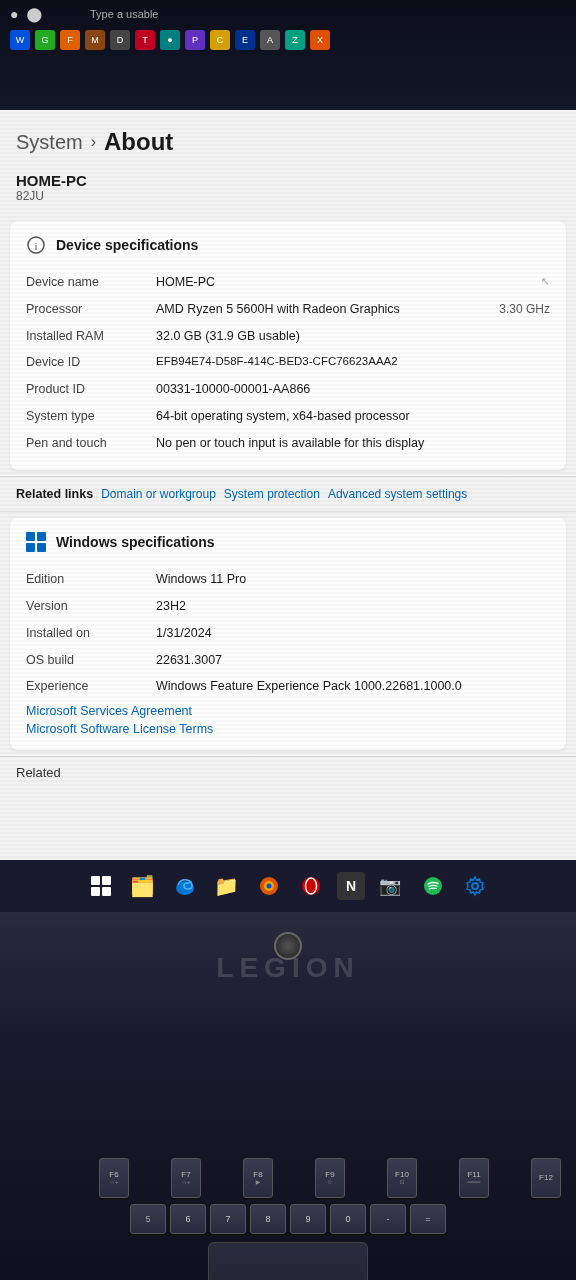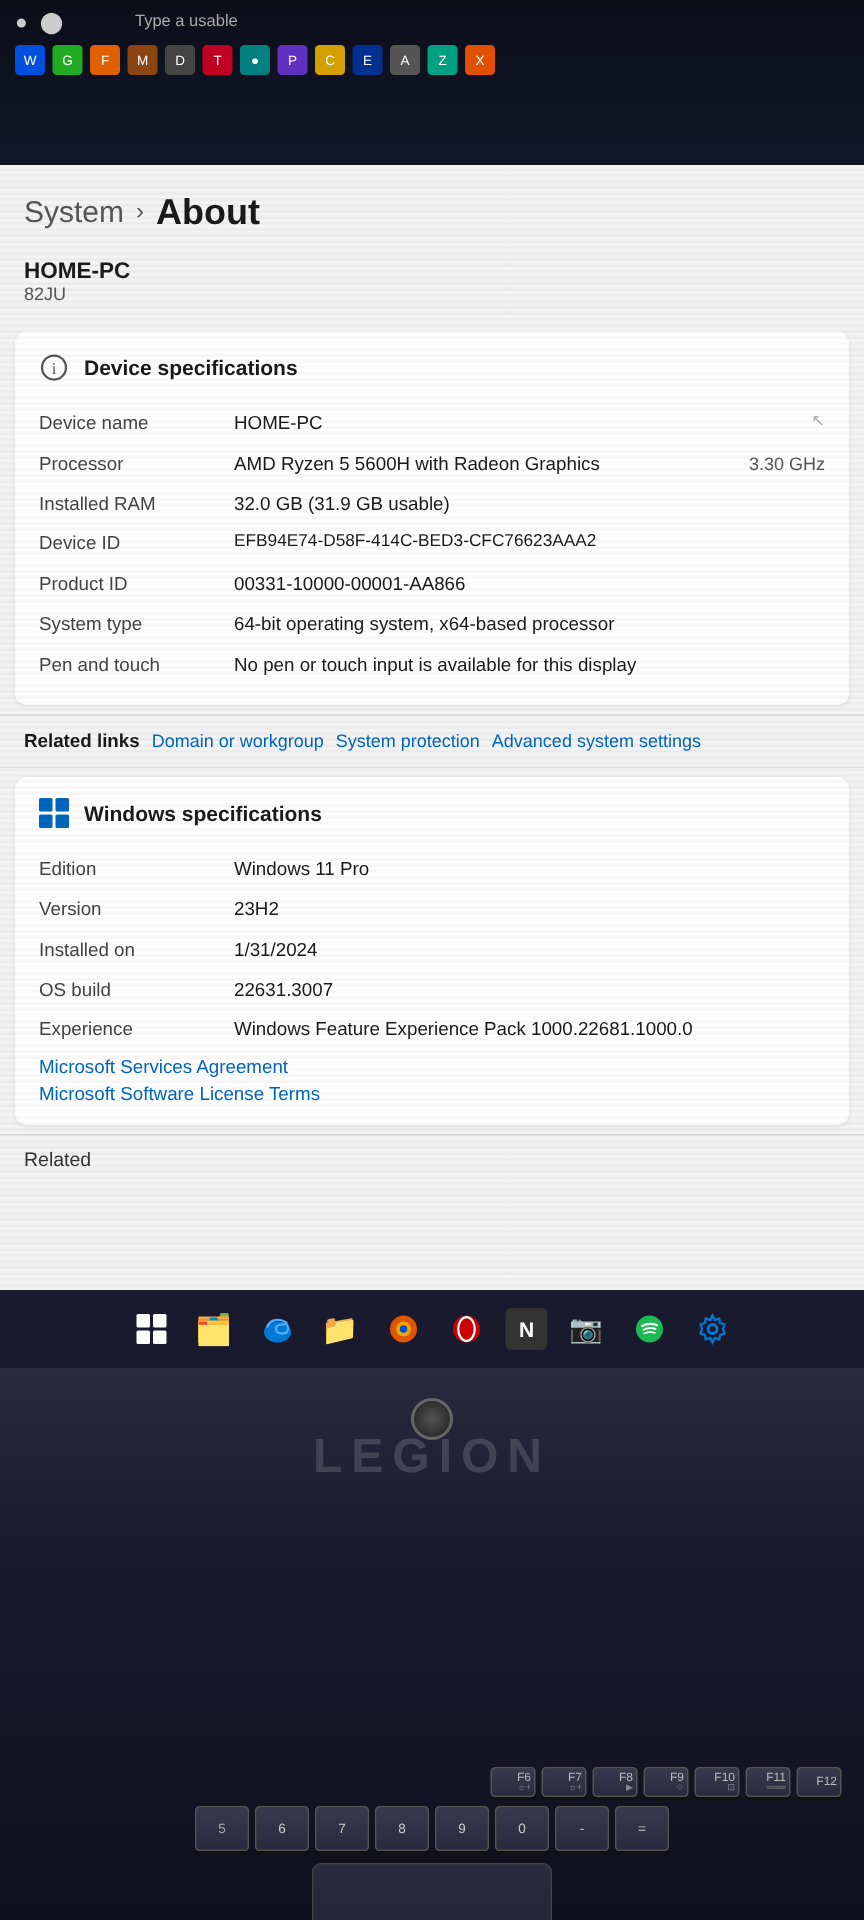--- a/index.html
+++ b/index.html
@@ -250,21 +250,21 @@
       position: relative;
       min-height: 420px;
     }
 
     .laptop-logo {
       position: absolute;
       top: 40px;
       left: 50%;
       transform: translateX(-50%);
       color: rgba(255,255,255,0.15);
-      font-size: 32px;
+      font-size: 28px;
       font-weight: 700;
       letter-spacing: 6px;
       text-transform: uppercase;
     }
 
     .hinge-circle {
       position: absolute;
       top: 20px;
       left: 50%;
       transform: translateX(-50%);
@@ -301,26 +301,27 @@
     }
 
     .key {
       background: linear-gradient(180deg, #3a3a4e 0%, #2a2a3e 100%);
       border: 1px solid #555;
       border-radius: 3px;
       color: #ccc;
       font-size: 8px;
       display: flex;
       flex-direction: column;
-      align-items: flex-end;
+      align-items: center;
       justify-content: center;
       padding: 3px 2px;
       min-width: 30px;
-      height: 20px;
+      height: 40px;
       box-shadow: 0 2px 0 #111;
+      margin-left: 38px;
     }
 
     .key-label {
       font-size: 8px;
       color: #bbb;
       line-height: 1;
     }
 
     .key-sub {
       font-size: 6px;

